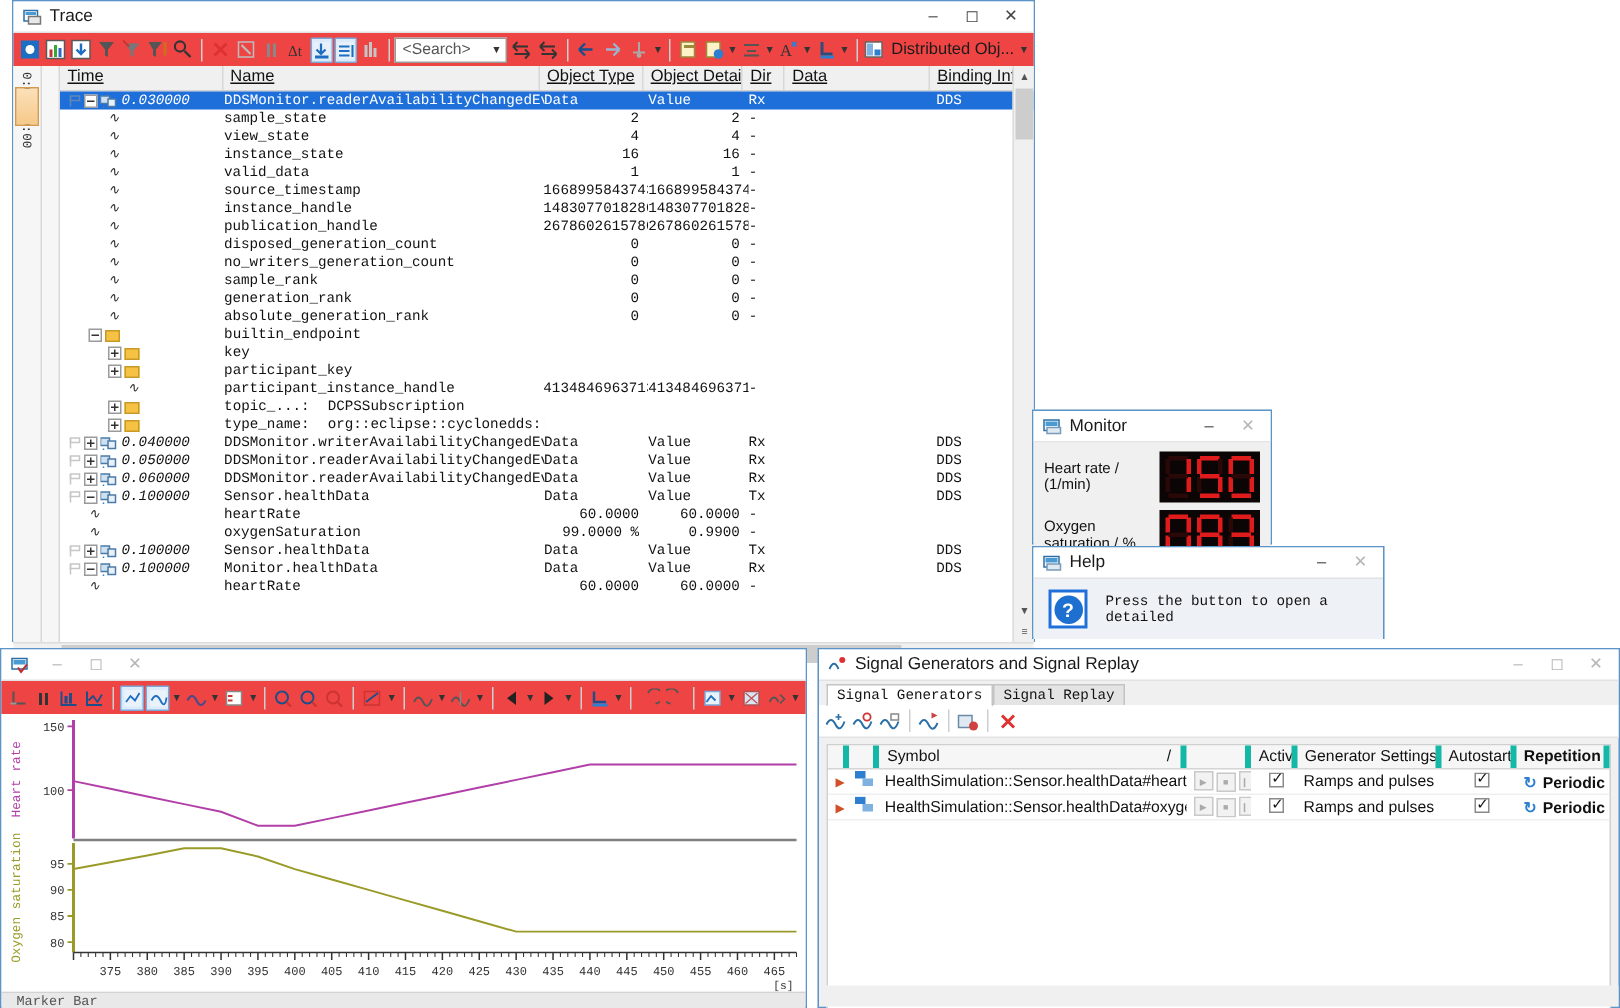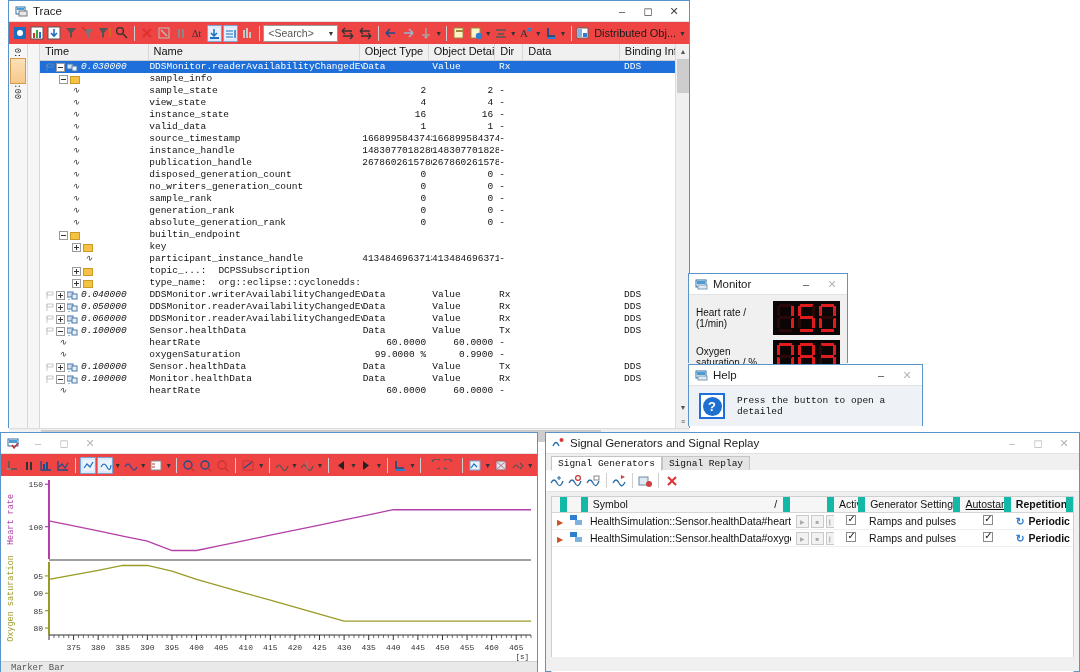--- a/index.html
+++ b/index.html
@@ -59,21 +59,21 @@
   .time-gutter .marker {
     position: absolute; left: 1px; top: 14px; width: 16px; height: 26px;
     background: linear-gradient(#fbe0b8,#f6c98a); border: 1px solid #d79a4a;
   }
   .gutter2 { width: 12px; background: #f6f6f6; border-right: 1px solid #d8d8d8; }
 
   .grid-area { flex: 1; position: relative; overflow: hidden; }
   .grid-head { display: flex; height: 17px; background: #f0f0f0; border-bottom: 1px solid #d0d0d0;
                font-size: 11px; color: #111; }
   .grid-head .hc { border-right: 1px solid #d7d7d7; padding: 1px 0 0 5px; overflow: hidden;
-                   white-space: nowrap; }
+                   white-space: nowrap; text-decoration: underline; }
   .rows { position: relative; }
   .row { display: flex; height: 12px; font-family: "Liberation Mono", monospace;
          font-size: 9.5px; color: #111; white-space: nowrap; line-height: 12px; }
   .row.sel { background: #1e6fd9; color: #fff; }
   .cell { overflow: hidden; white-space: nowrap; }
   .c-time { width: 118px; display: flex; align-items: center; font-style: italic; }
   .c-name { width: 230px; }
   .c-otype { width: 75px; }
   .c-odet { width: 72px; }
   .c-dir { width: 30px; }
@@ -128,27 +128,27 @@
 
   
   #siggen-window { left: 545px; top: 432px; width: 535px; height: 240px; }
   .tabs { display: flex; height: 16px; background: #f0f0f0; padding-left: 5px; align-items: flex-end; }
   .tab { font-family: "Liberation Mono", monospace; font-size: 9.5px; padding: 1px 6px 1px 6px;
          border: 1px solid #c4c4c4; border-bottom: none; background: #e4e4e4; color: #111; }
   .tab.active { background: #fff; border-bottom: 1px solid #fff; position: relative; top: 1px; }
   .sg-grid { background: #fff; border: 1px solid #cfcfcf; margin: 4px 5px 0 5px; height: 180px; }
   .sg-head { display: flex; height: 16px; background: #f6f6f6; border-bottom: 1px solid #d5d5d5;
              font-size: 10.5px; color: #111; }
-  .sg-head div { border-right: 7px solid #14b8a6; padding: 1px 0 0 5px; overflow: hidden; white-space: nowrap; }
+  .sg-head div { border-right: 4px solid #14b8a6; padding: 1px 0 0 5px; overflow: hidden; white-space: nowrap; }
   .sg-row { display: flex; height: 17px; font-size: 10.5px; color: #111; align-items: center;
             border-bottom: 1px solid #efefef; }
   .sg-row div { overflow: hidden; white-space: nowrap; padding-left: 5px; }
   .w-exp { width: 16px; } .w-ico { width: 24px; } .w-sym { width: 268px; }
   .w-ctl { width: 55px; } .w-act { width: 38px; } .w-gen { width: 125px; }
-  .w-auto { width: 64px; text-decoration: underline; } .w-rep { width: 80px; font-weight: bold; }
+  .w-auto { width: 64px; } .w-rep { width: 80px; font-weight: bold; }
   .chk { width: 10px; height: 10px; border: 1px solid #8a8a8a; background: #fff;
          display: inline-block; position: relative; }
   .chk::after { content: "✓"; position: absolute; left: 0px; top: -3px; font-size: 10px; color: #111; }
   .minibtn { width: 13px; height: 13px; border: 1px solid #c9c9c9; background: #f2f2f2;
              display: inline-flex; align-items: center; justify-content: center;
              font-size: 6px; color: #aaa; margin-right: 2px; }
   .sg-status { position: absolute; left: 0; bottom: 0; width: 100%; height: 14px; background: #f0f0f0; }
 </style>
 </head>
 <body>
@@ -375,34 +375,20 @@
               </div>
               <div class="cell c-name">DDSMonitor.readerAvailabilityChangedEvent</div>
               <div class="cell c-otype">Data</div>
               <div class="cell c-odet">Value</div>
               <div class="cell c-dir">Rx</div>
               <div class="cell c-data"></div>
               <div class="cell c-bind">DDS</div>
             </div>
             <div class="row">
               <div class="cell c-time">
-                <span style="width: 19px; display: inline-block; flex: 0 0 auto;"></span>
-                <span class="twisty"></span>
-                <span class="folder"></span>
-                <span></span>
-              </div>
-              <div class="cell c-name">sample_info</div>
-              <div class="cell c-otype"></div>
-              <div class="cell c-odet"></div>
-              <div class="cell c-dir"></div>
-              <div class="cell c-data"></div>
-              <div class="cell c-bind"></div>
-            </div>
-            <div class="row">
-              <div class="cell c-time">
                 <span style="width: 32px; display: inline-block; flex: 0 0 auto;"></span>
                 <span class="wave">∿</span>
                 <span></span>
               </div>
               <div class="cell c-name">sample_state</div>
               <div class="cell c-otype num">2</div>
               <div class="cell c-odet num">2</div>
               <div class="cell c-dir">-</div>
               <div class="cell c-data"></div>
               <div class="cell c-bind"></div>
@@ -565,20 +551,34 @@
               <div class="cell c-bind"></div>
             </div>
             <div class="row">
               <div class="cell c-time">
                 <span style="width: 32px; display: inline-block; flex: 0 0 auto;"></span>
                 <span class="twisty plus"></span>
                 <span class="folder"></span>
                 <span></span>
               </div>
               <div class="cell c-name">key</div>
+              <div class="cell c-otype"></div>
+              <div class="cell c-odet"></div>
+              <div class="cell c-dir"></div>
+              <div class="cell c-data"></div>
+              <div class="cell c-bind"></div>
+            </div>
+            <div class="row">
+              <div class="cell c-time">
+                <span style="width: 32px; display: inline-block; flex: 0 0 auto;"></span>
+                <span class="twisty plus"></span>
+                <span class="folder"></span>
+                <span></span>
+              </div>
+              <div class="cell c-name">participant_key</div>
               <div class="cell c-otype"></div>
               <div class="cell c-odet"></div>
               <div class="cell c-dir"></div>
               <div class="cell c-data"></div>
               <div class="cell c-bind"></div>
             </div>
             <div class="row">
               <div class="cell c-time">
                 <span style="width: 45px; display: inline-block; flex: 0 0 auto;"></span>
                 <span class="wave">∿</span>

